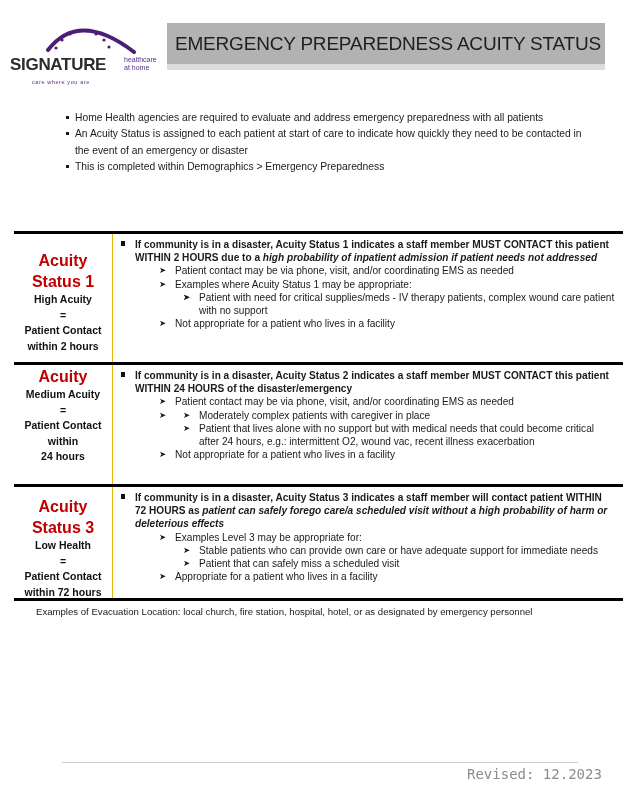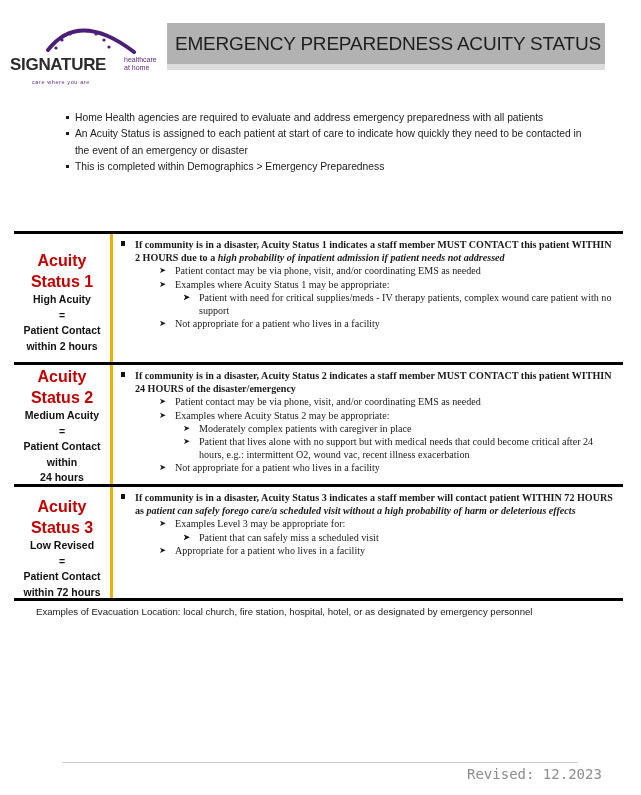--- a/index.html
+++ b/index.html
@@ -19,22 +19,22 @@
   .title-text { position: absolute; left: 175px; top: 33px; font-size: 19px; color: #1e1e1e; letter-spacing: -0.2px; }
 
   
   .intro { position: absolute; left: 66px; top: 110px; width: 520px; font-size: 10.3px; line-height: 16.3px; color: #1a1a1a; }
   .intro li { list-style: none; position: relative; padding-left: 9px; }
   .intro li::before { content: ""; position: absolute; left: 0; top: 6px; width: 3px; height: 3px; background: #1a1a1a; }
 
   
   .table { position: absolute; left: 14px; top: 231px; width: 609px; border-top: 3px solid #000; }
   .row { display: flex; border-bottom: 3px solid #000; }
-  .left { width: 99px; border-right: 3px solid #eab308; text-align: center; font-weight: bold; padding-top: 14px; }
-  .right { flex: 1; padding: 4px 8px 2px 8px; font-size: 10.1px; line-height: 13.2px; font-family: Liberation Serif, serif; }
+  .left { width: 99px; border-right: 1px solid #eab308; text-align: center; font-weight: bold; padding-top: 14px; }
+  .right { flex: 1; padding: 4px 8px 2px 8px; font-size: 10.1px; line-height: 13.2px; }
   .status-label { color: #c00000; font-size: 16px; line-height: 21px; }
   .left-sub { font-size: 10.5px; line-height: 15.5px; color: #111; }
   .main-bullet { position: relative; padding-left: 14px; font-weight: bold; }
   .main-bullet .sq { position: absolute; left: 0; top: 3px; width: 4px; height: 5px; background: #111; }
   .main-bullet i { font-style: italic; }
   .arrow-item { position: relative; padding-left: 16px; }
   .arrow-item .arr { position: absolute; left: 0; top: 0; font-size: 8.5px; }
   .l1 { margin-left: 38px; }
   .l2 { margin-left: 62px; }
 
@@ -104,56 +104,55 @@
       <div class="arrow-item l1"><span class="arr">➤</span><span>Examples where Acuity Status 1 may be appropriate:</span></div>
       <div class="arrow-item l2"><span class="arr">➤</span></div>
       <div class="arrow-item l2"><span class="arr">➤</span><span>Patient with need for critical supplies/meds - IV therapy patients, complex wound care patient with no support</span></div>
       <div class="arrow-item l1"><span class="arr">➤</span><span>Not appropriate for a patient who lives in a facility</span></div>
     </div>
   </div>
 
   <div class="row row2">
     <div class="left">
       <div class="status-label">Acuity</div>
-      <div class="status-label">Status 2</div>
       <div class="left-sub">Medium Acuity</div>
       <div class="left-sub">=</div>
       <div class="left-sub">Patient Contact</div>
       <div class="left-sub">within</div>
       <div class="left-sub">24 hours</div>
     </div>
     <div class="right">
       <div class="main-bullet">
         <span class="sq"></span>
         <span>If community is in a disaster, Acuity Status 2 indicates a staff member MUST CONTACT this patient WITHIN 24 HOURS of the disaster/emergency</span>
       </div>
       <div class="arrow-item l1"><span class="arr">➤</span><span>Patient contact may be via phone, visit, and/or coordinating EMS as needed</span></div>
-      <div class="arrow-item l1"><span class="arr">➤</span><span>Examples where Acuity Status 2 may be appropriate:</span></div>
+      <div class="arrow-item l1"><span class="arr">➤</span></div>
       <div class="arrow-item l2"><span class="arr">➤</span><span>Moderately complex patients with caregiver in place</span></div>
       <div class="arrow-item l2"><span class="arr">➤</span><span>Patient that lives alone with no support but with medical needs that could become critical after 24 hours, e.g.:  intermittent O2, wound vac, recent illness exacerbation</span></div>
       <div class="arrow-item l1"><span class="arr">➤</span><span>Not appropriate for a patient who lives in a facility</span></div>
     </div>
   </div>
 
   <div class="row row3">
     <div class="left">
       <div class="status-label">Acuity</div>
       <div class="status-label">Status 3</div>
-      <div class="left-sub">Low Revised</div>
+      <div class="left-sub">Low Health</div>
       <div class="left-sub">=</div>
       <div class="left-sub">Patient Contact</div>
       <div class="left-sub">within 72 hours</div>
     </div>
     <div class="right">
       <div class="main-bullet">
         <span class="sq"></span>
         <span>If community is in a disaster, Acuity Status 3 indicates a staff member will contact patient WITHIN 72 HOURS as </span><i>patient can safely forego care/a scheduled visit without a high probability of harm or deleterious effects</i>
       </div>
       <div class="arrow-item l1"><span class="arr">➤</span><span>Examples Level 3 may be appropriate for:</span></div>
-      <div class="arrow-item l2"><span class="arr">➤</span></div>
+      <div class="arrow-item l2"><span class="arr">➤</span><span>Stable patients who can provide own care or have adequate support for immediate needs</span></div>
       <div class="arrow-item l2"><span class="arr">➤</span><span>Patient that can safely miss a scheduled visit</span></div>
       <div class="arrow-item l1"><span class="arr">➤</span><span>Appropriate for a patient who lives in a facility</span></div>
     </div>
   </div>
 </div>
 
 <div class="evac">Examples of Evacuation Location: local church, fire station, hospital, hotel, or as designated by emergency personnel</div>
 
 <div class="footer-line"></div>
 <div class="revised">Revised: 12.2023</div>

